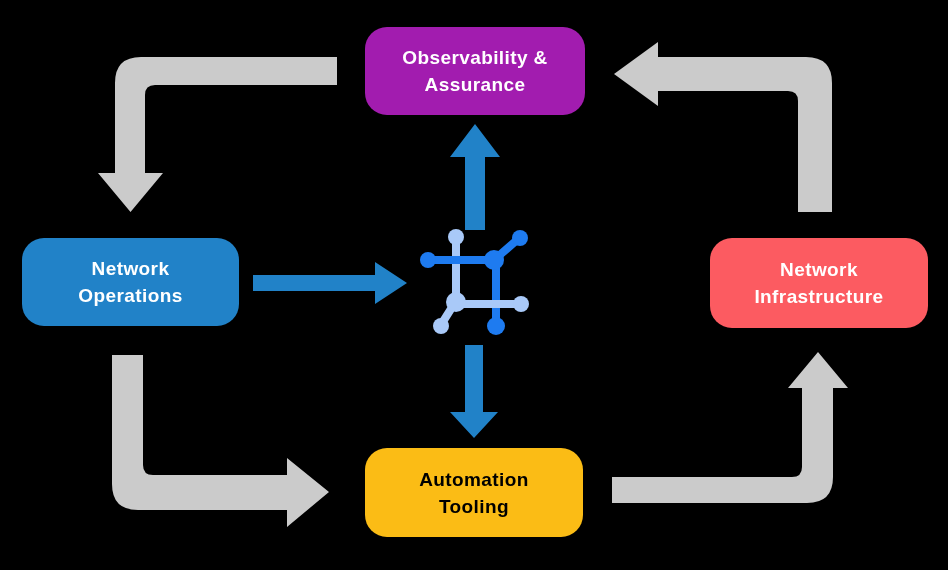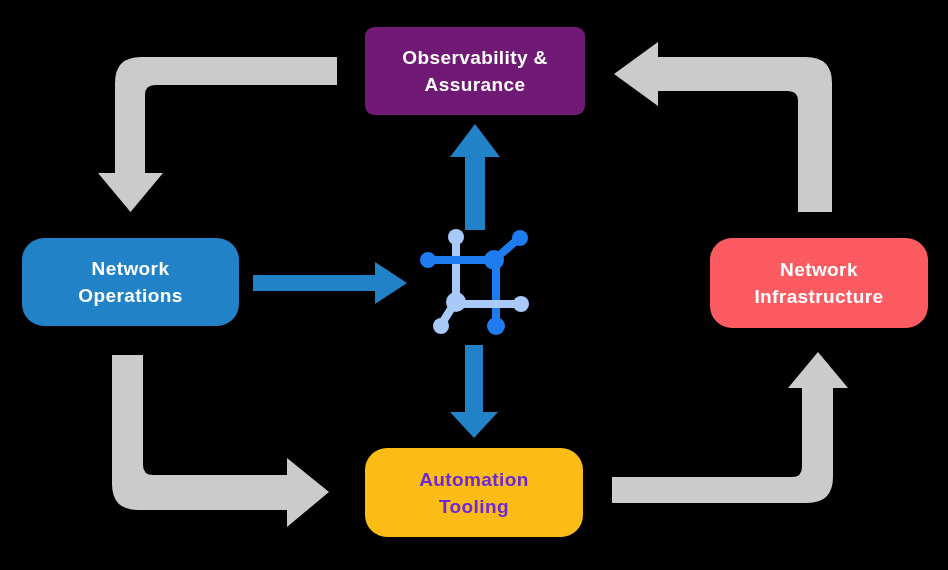--- a/index.html
+++ b/index.html
@@ -67,33 +67,33 @@
       <circle cx="496" cy="326" r="9" fill="#1e7bf0"></circle>
 
       <path fill="none" stroke-width="8" d="M456,301 L444,320" stroke="#a9c9f8"></path>
       <path fill="none" stroke-width="8" d="M456,304 L516,304" stroke="#a9c9f8"></path>
       <circle cx="456" cy="302" r="10" fill="#a9c9f8"></circle>
       <circle cx="441" cy="326" r="8" fill="#a9c9f8"></circle>
       <circle cx="521" cy="304" r="8" fill="#a9c9f8"></circle>
     </g>
   </svg>
 
-  <div class="node node-observability" style="background-color: #701a75; border-radius: 9px;">
+  <div class="node node-observability" style="background-color: #a21caf;">
     <span class="label" style="color: rgb(255, 255, 255);">Observability &amp;
 Assurance</span>
   </div>
 
   <div class="node node-operations" style="background-color: rgb(33, 130, 200);">
     <span class="label" style="color: rgb(255, 255, 255);">Network
 Operations</span>
   </div>
 
   <div class="node node-infrastructure" style="background-color: rgb(252, 91, 97);">
     <span class="label" style="color: rgb(255, 255, 255);">Network
 Infrastructure</span>
   </div>
 
   <div class="node node-automation" style="background-color: rgb(251, 188, 21);">
-    <span class="label" style="color: #6d28d9;">Automation
+    <span class="label" style="color: #000000;">Automation
 Tooling</span>
   </div>
 
 </div>
 
 </body></html>

